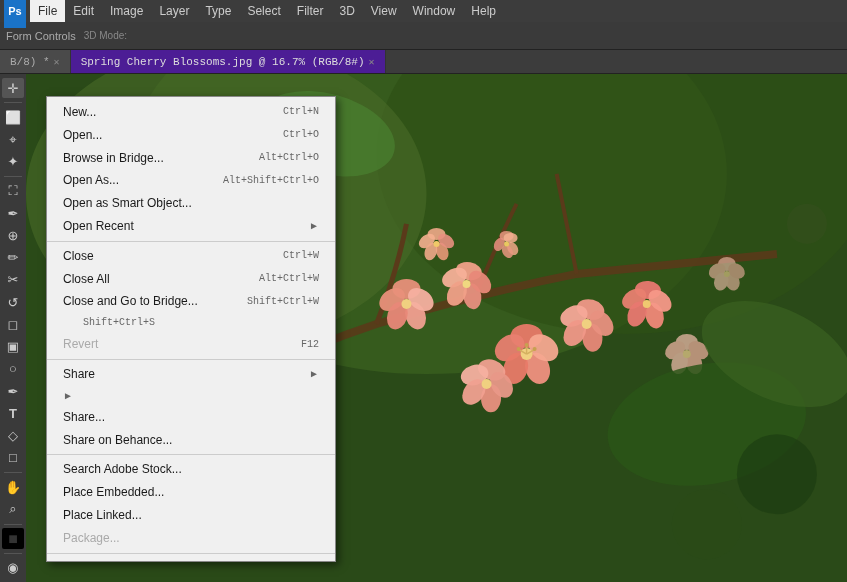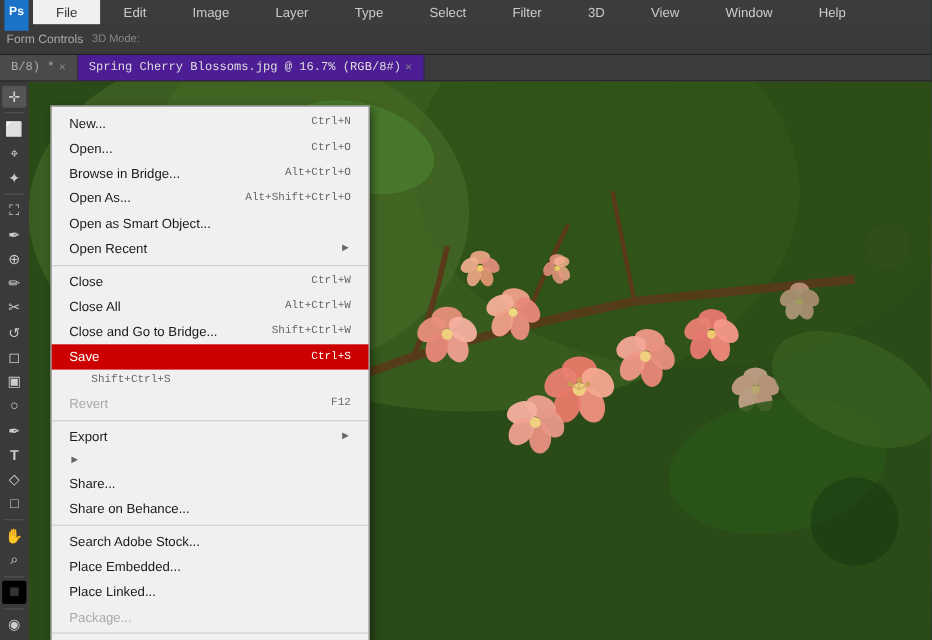--- a/index.html
+++ b/index.html
@@ -30,21 +30,21 @@
       display: flex;
       align-items: center;
       justify-content: center;
       color: white;
       font-weight: bold;
       font-size: 11px;
       margin-right: 4px;
       flex-shrink: 0;
     }
     .menu-bar-item {
-      padding: 2px 21px;
+      padding: 2px 8px;
       color: #ccc;
       cursor: pointer;
       height: 22px;
       display: flex;
       align-items: center;
     }
 
     
     .toolbar {
       height: 28px;
@@ -435,37 +435,33 @@
       </div>
       <div class="menu-item">
         <span class="item-label">Close All</span>
         <span class="shortcut">Alt+Ctrl+W</span>
       </div>
       <div class="menu-item">
         <span class="item-label">Close and Go to Bridge...</span>
         <span class="shortcut">Shift+Ctrl+W</span>
       </div>
 
-      <div class="menu-item highlighted">
-        <span class="item-label">Save</span>
-        <span class="shortcut" style="color:white;">Ctrl+S</span>
-      </div>
 
       <div class="menu-item">
         <span class="shortcut">Shift+Ctrl+S</span>
       </div>
       <div class="menu-item disabled">
         <span class="item-label">Revert</span>
         <span class="shortcut">F12</span>
       </div>
 
       <div class="menu-separator"></div>
 
       <div class="menu-item">
-        <span class="item-label">Export</span>
+        <span class="item-label">Share</span>
         <span class="arrow">►</span>
       </div>
       <div class="menu-item">
         <span class="arrow">►</span>
       </div>
       <div class="menu-item">
         <span class="item-label">Share...</span>
         <span class="shortcut"></span>
       </div>
       <div class="menu-item">

